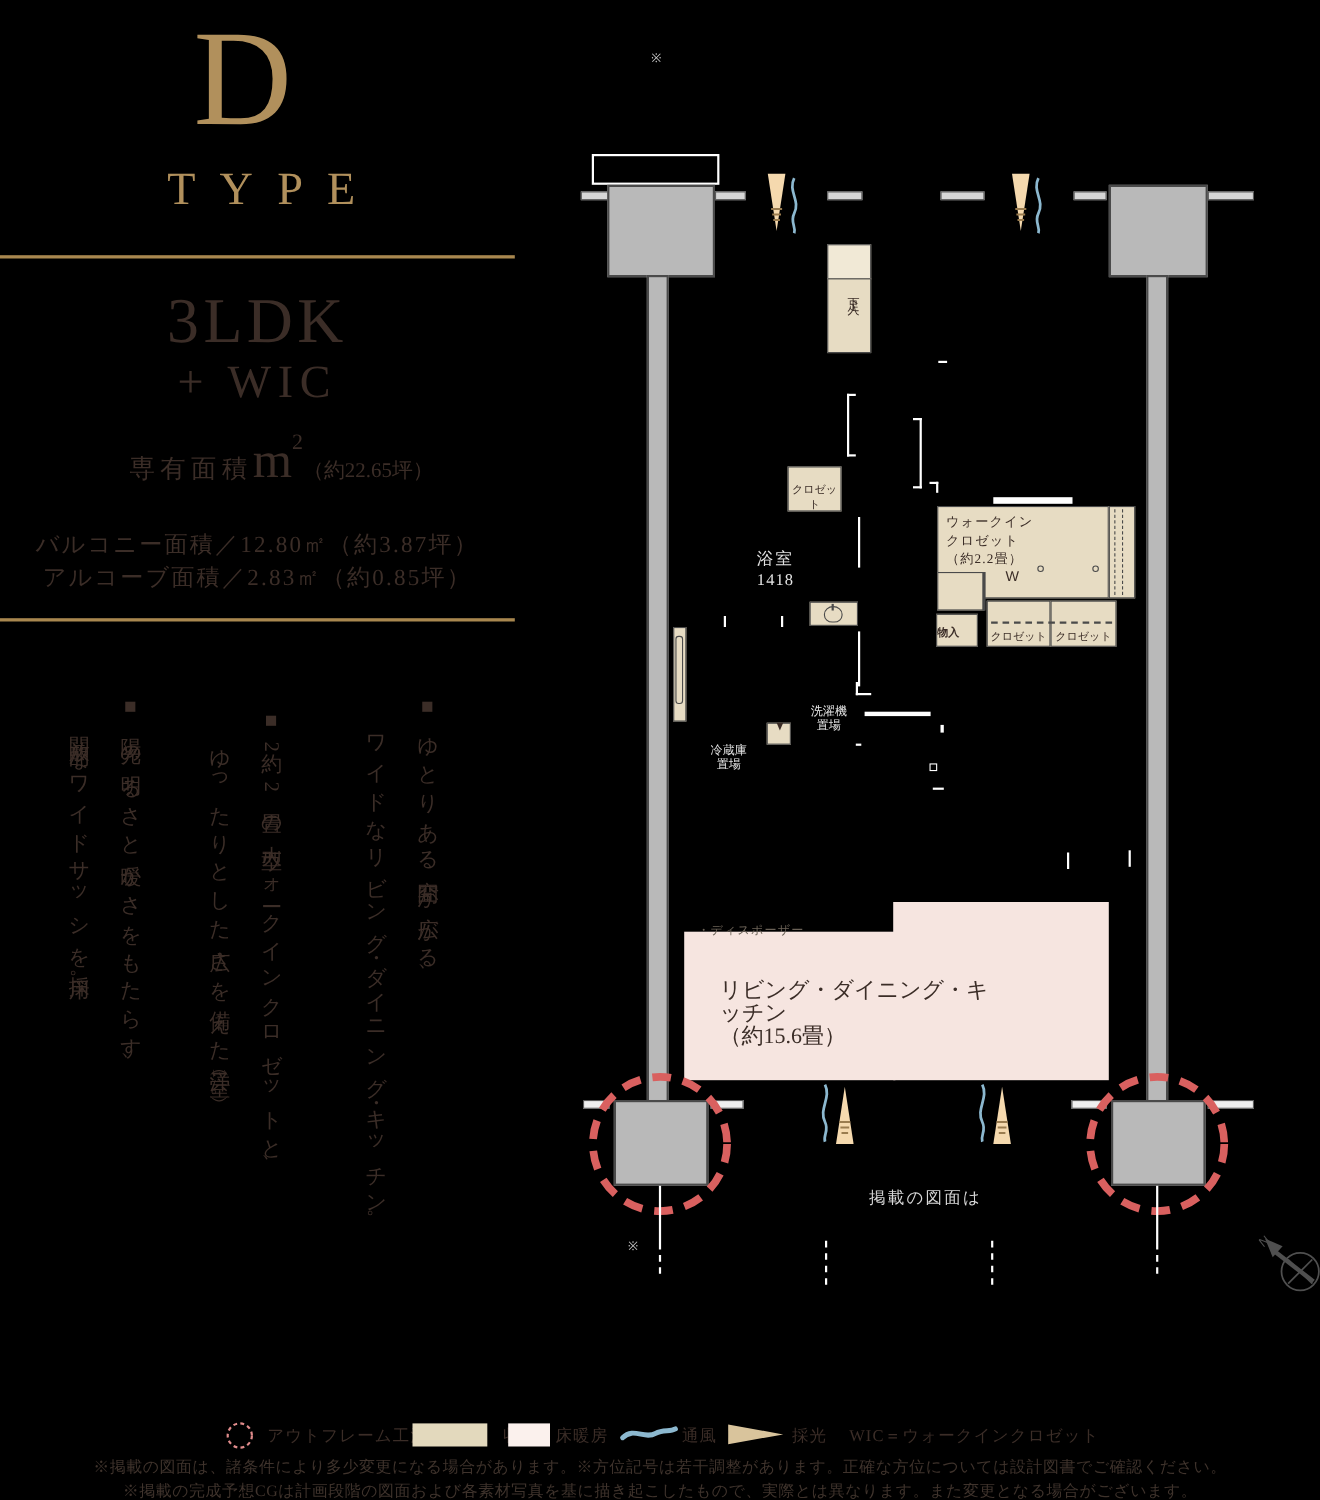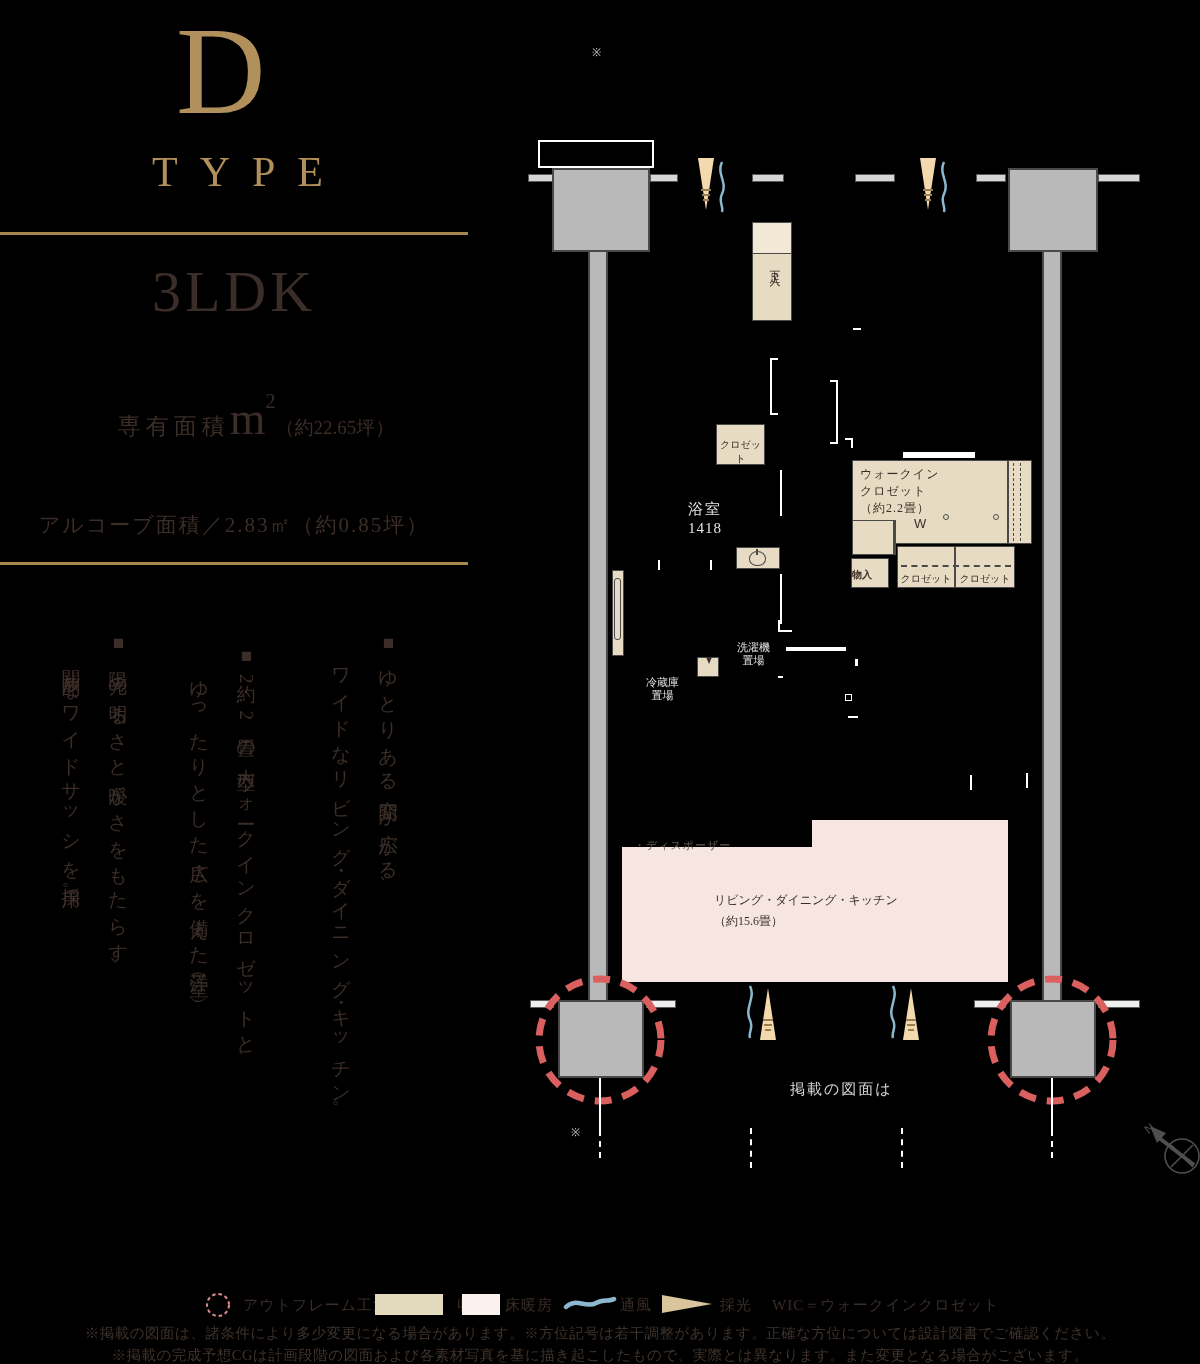--- a/index.html
+++ b/index.html
@@ -26,27 +26,29 @@
 </head>
 <body>
 
 <div id="page">
 
   <div class="abs gold" style="left:176px;top:10px;font-size:124px;line-height:1;">D</div>
   <div class="abs gold" style="left:152px;top:148px;font-size:42px;letter-spacing:22px;">TYPE</div>
   <div class="goldrule" style="left:0;top:232px;width:468px;"></div>
 
   <div class="abs ink" style="left:0;top:258px;width:468px;text-align:center;font-size:58px;letter-spacing:4px;">3LDK</div>
+  <div class="abs ink" style="left:0;top:324px;width:468px;text-align:center;font-size:42px;letter-spacing:6px;">+ WIC</div>
 
   <div class="abs" style="left:36px;top:392px;width:440px;display:flex;align-items:baseline;justify-content:center;">
     <span class="ink" style="font-size:23px;letter-spacing:5px;">専有面積</span>
     <span class="ink" style="font-size:46px;">m</span>
     <span class="ink" style="font-size:20px;position:relative;top:-26px;">2</span>
     <span class="ink" style="font-size:19px;">（約22.65坪）</span>
   </div>
+  <div class="abs ink" style="left:0;top:481px;width:468px;text-align:center;font-size:21px;letter-spacing:2px;">バルコニー面積／12.80㎡（約3.87坪）</div>
   <div class="abs ink" style="left:0;top:511px;width:468px;text-align:center;font-size:21px;letter-spacing:2px;">アルコーブ面積／2.83㎡（約0.85坪）</div>
   <div class="goldrule" style="left:0;top:562px;width:468px;"></div>
 
   <div class="vblock" style="left:318px;top:632px;height:510px;">
     <div>■ゆとりある空間が広がる、</div>
     <div>　ワイドなリビング・ダイニング・キッチン。</div>
   </div>
   <div class="vblock" style="left:176px;top:645px;height:545px;">
     <div>■約2．2畳の大型ウォークインクロゼットと、</div>
     <div>　ゆったりとした広さを備えた洋室（1）。</div>
@@ -164,21 +166,21 @@
     <div style="position:absolute;left:8px;top:-1px;width:0;height:0;border-left:3px solid transparent;border-right:3px solid transparent;border-top:7px solid #3b2d27;"></div>
   </div>
   <div class="abs wtext" style="left:646px;top:676px;font-size:11px;line-height:13px;text-align:center;">
     <div>冷蔵庫</div>
     <div>置場</div>
   </div>
 
   <div class="abs" style="left:622px;top:847px;width:192px;height:135px;background:#f6e5e0;"></div>
   <div class="abs" style="left:812px;top:820px;width:196px;height:162px;background:#f6e5e0;"></div>
   <div class="abs" style="left:634px;top:838px;font-size:11px;color:#6b6257;letter-spacing:1px;">・ディスポーザー</div>
-  <div class="planlabel" style="left:714px;top:890px;width:260px;font-size:12px;line-height:21px;">
+  <div class="planlabel" style="left:654px;top:890px;width:260px;font-size:20px;line-height:21px;">
     <div>リビング・ダイニング・キッチン</div>
     <div>（約15.6畳）</div>
   </div>
 
   <svg class="abs" style="left:742px;top:982px;" width="36" height="60">
     <path d="M8,4 C14,16 2,26 8,38 C12,46 6,50 8,56" stroke="#8cb8cf" stroke-width="2.5" fill="none"></path>
     <path d="M18,58 L34,58 L26,6 Z" fill="#f5d9ae"></path>
     <path d="M21,38 L31,38 M22,43 L30,43 M23,48 L29,48" stroke="#9a7c4f" stroke-width="2" fill="none"></path>
   </svg>
   <svg class="abs" style="left:885px;top:982px;" width="36" height="60">

